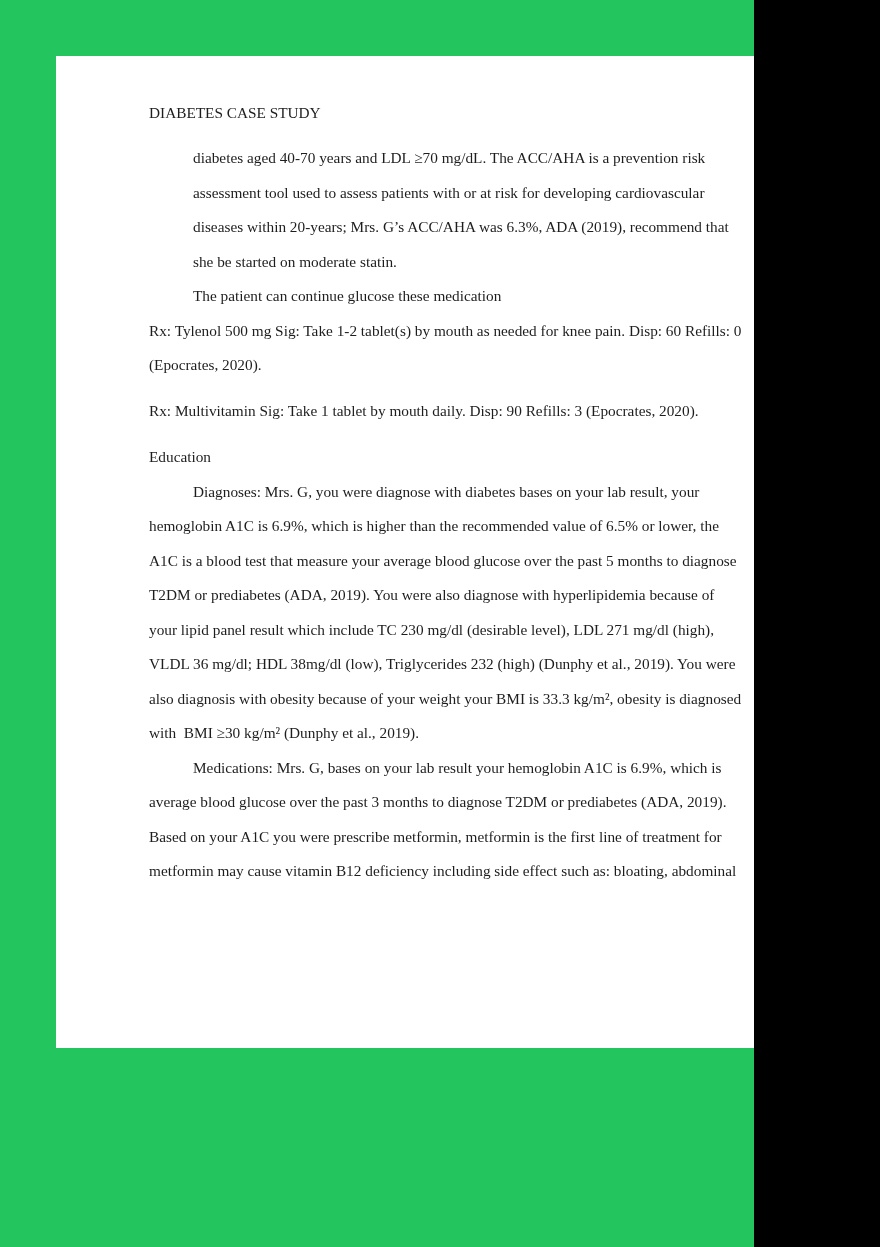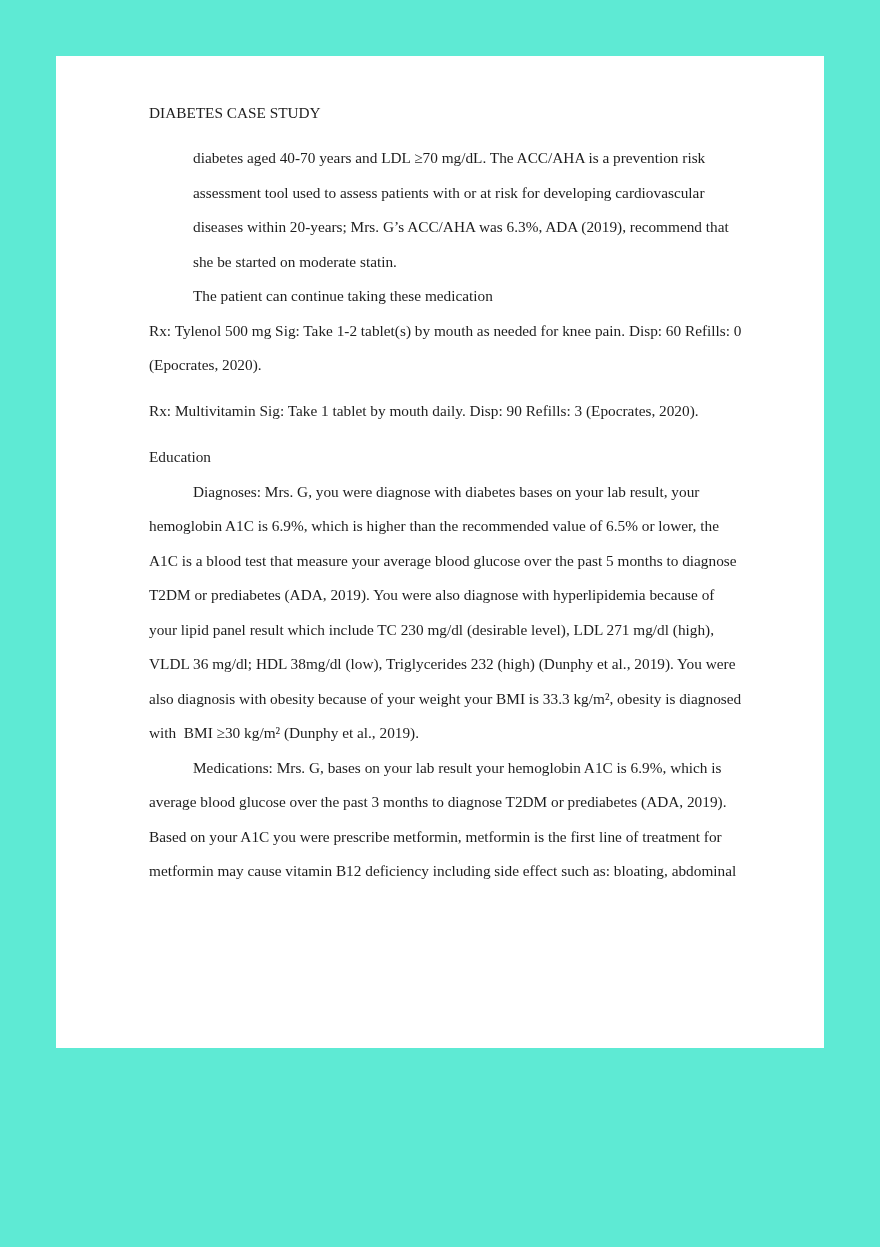--- a/index.html
+++ b/index.html
@@ -2,23 +2,23 @@
 <html><head>
 <meta charset="utf-8">
 <style>
   html, body {
     margin: 0;
     padding: 0;
     background: #000000;
   }
   .canvas {
     position: relative;
-    width: 880px;
+    width: 754px;
     height: 1247px;
-    background: #5eead4;
+    background: #22c55e;
     overflow: hidden;
   }
   .paper {
     position: absolute;
     left: 56px;
     top: 56px;
     width: 768px;
     height: 992px;
     background: #ffffff;
   }
@@ -59,21 +59,21 @@
       <div class="line head">DIABETES CASE STUDY</div>
 
       <div>
         <div class="line indent">diabetes aged 40-70 years and LDL ≥70 mg/dL. The ACC/AHA is a prevention risk</div>
         <div class="line indent">assessment tool used to assess patients with or at risk for developing cardiovascular</div>
         <div class="line indent">diseases within 20-years; Mrs. G’s ACC/AHA was 6.3%, ADA (2019), recommend that</div>
         <div class="line indent">she be started on moderate statin.</div>
       </div>
 
       <div>
-        <div class="line indent">The patient can continue taking these medication</div>
+        <div class="line indent">The patient can continue glucose these medication</div>
       </div>
 
       <div class="space-after-sm">
         <div class="line">Rx: Tylenol 500 mg Sig: Take 1-2 tablet(s) by mouth as needed for knee pain. Disp: 60 Refills: 0</div>
         <div class="line">(Epocrates, 2020).</div>
       </div>
 
       <div class="space-after-md">
         <div class="line">Rx: Multivitamin Sig: Take 1 tablet by mouth daily. Disp: 90 Refills: 3 (Epocrates, 2020).</div>
       </div>

